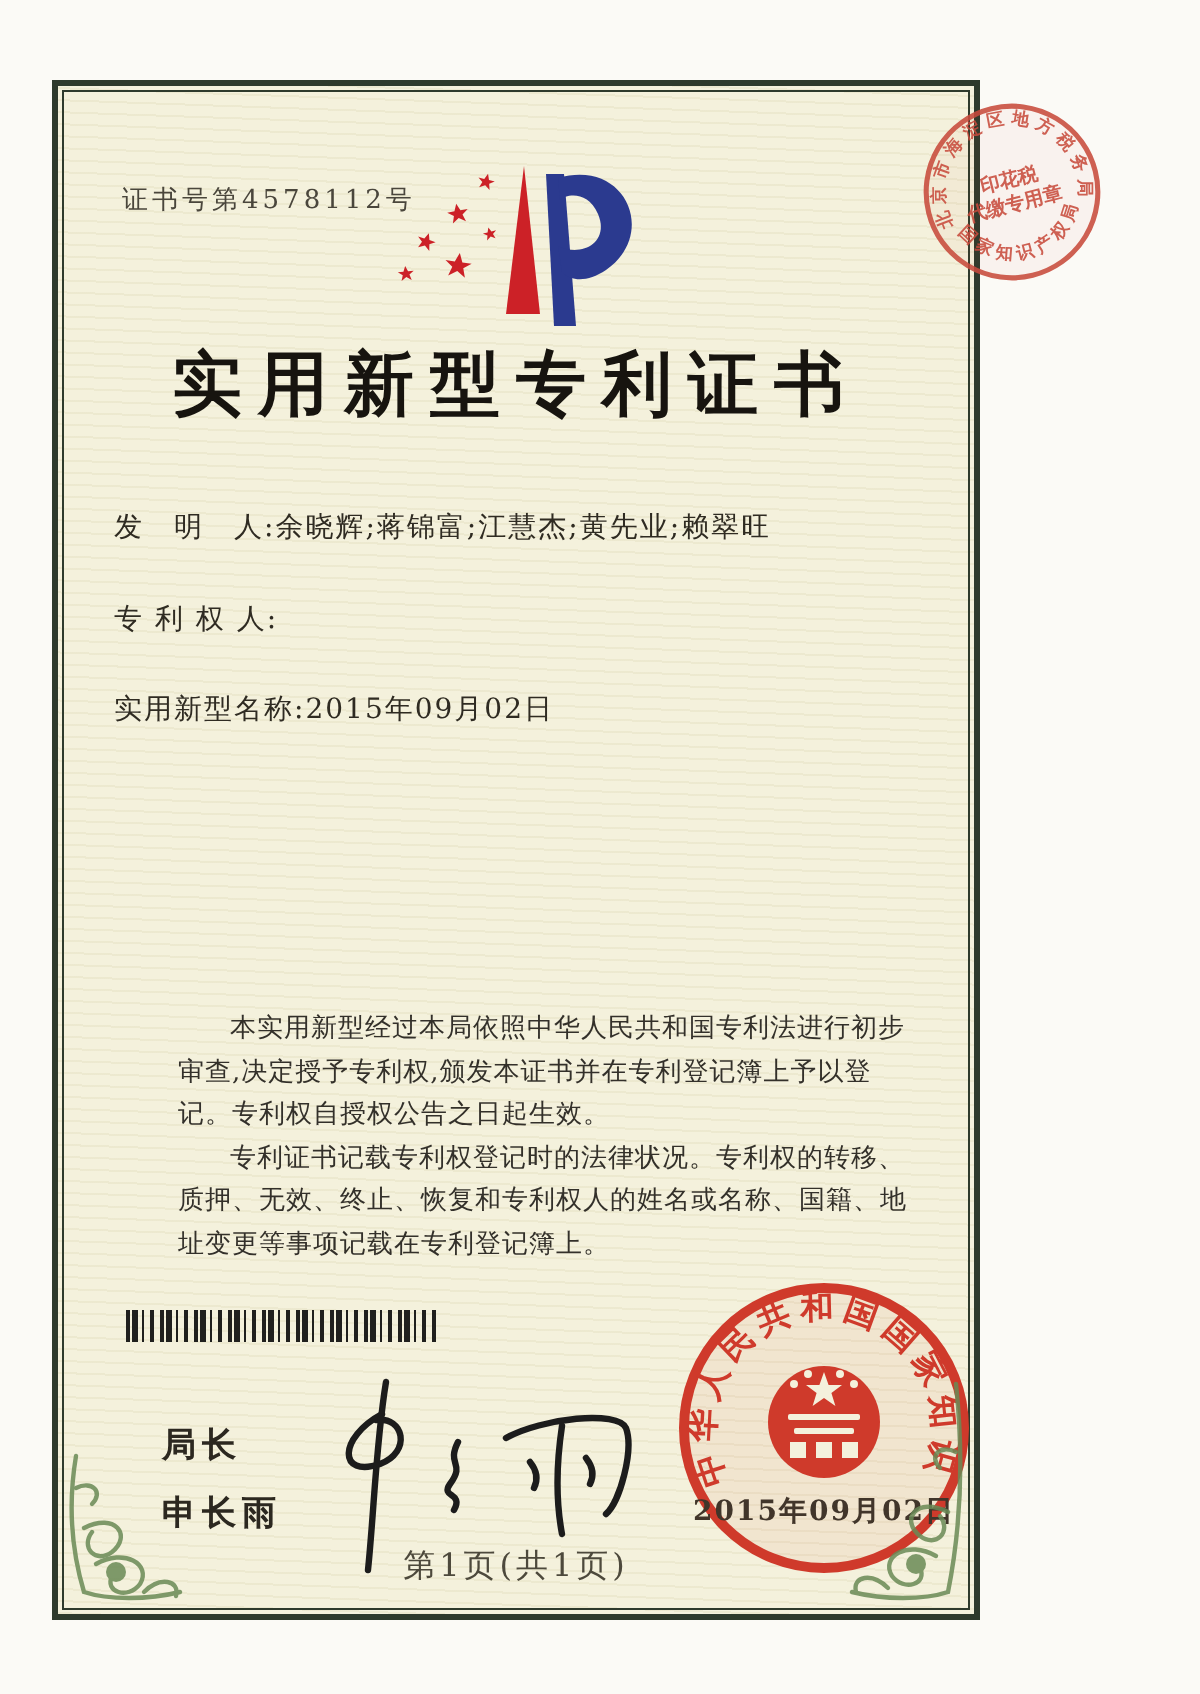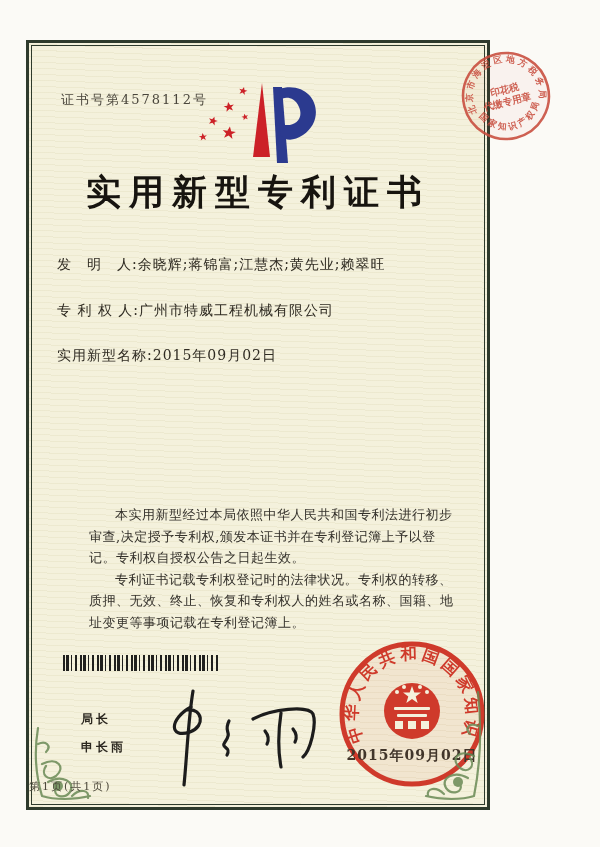--- a/index.html
+++ b/index.html
@@ -59,38 +59,38 @@
   .barcode{
     position:absolute;left:34px;top:612px;width:156px;height:16px;
     background:repeating-linear-gradient(90deg,
       #20201e 0 2px, transparent 2px 3px,
       #20201e 3px 6px, transparent 6px 8px,
       #20201e 8px 9px, transparent 9px 12px,
       #20201e 12px 14px, transparent 14px 17px);
   }
   .signoff{
     position:absolute;left:52px;top:668px;
-    font-size:12px;font-weight:bold;color:#2c2820;
+    font-size:17px;font-weight:bold;color:#2c2820;
     font-family:"DejaVu Sans","Liberation Sans",sans-serif;
   }
   .signoff div{margin-bottom:11px;letter-spacing:3px;}
   .signature{
     position:absolute;left:128px;top:638px;width:205px;height:118px;
   }
   .seal{
     position:absolute;left:306px;top:594px;width:154px;height:154px;
   }
   .seal-date{
     position:absolute;left:306px;top:704px;width:154px;
     text-align:center;font-size:14px;font-weight:bold;color:#41352a;
     letter-spacing:1px;
   }
   .footer{
-    position:absolute;left:0;bottom:13px;width:100%;
-    font-size:11px;color:#4d493c;letter-spacing:2px;
+    position:absolute;left:0;bottom:13px;width:100%;text-align:center;
+    font-size:16px;color:#4d493c;letter-spacing:2px;
   }
   .flourish{position:absolute;opacity:.85;}
   .flourish.left{left:3px;bottom:3px;width:72px;height:86px;}
   .flourish.right{right:3px;bottom:3px;width:72px;height:118px;transform:scaleX(-1);}
 </style>
 </head>
 <body>
 
 <div class="photo">
   <div class="certificate">
@@ -133,21 +133,20 @@
 
     <h1 class="title">实用新型专利证书</h1>
 
     <div class="fields">
       <div class="field">
         <span class="label">发　明　人:</span>
         <span class="value">余晓辉;蒋锦富;江慧杰;黄先业;赖翠旺</span>
       </div>
       <div class="field">
         <span class="label">专 利 权 人:</span>
-        <span class="value">广州市特威工程机械有限公司</span>
       </div>
       <div class="field">
         <span class="label">实用新型名称:</span>
         <span class="value">2015年09月02日</span>
       </div>
     </div>
 
     <div class="paragraphs">
       <p>本实用新型经过本局依照中华人民共和国专利法进行初步审查,决定授予专利权,颁发本证书并在专利登记簿上予以登记。专利权自授权公告之日起生效。</p>
       <p>专利证书记载专利权登记时的法律状况。专利权的转移、质押、无效、终止、恢复和专利权人的姓名或名称、国籍、地址变更等事项记载在专利登记簿上。</p>

